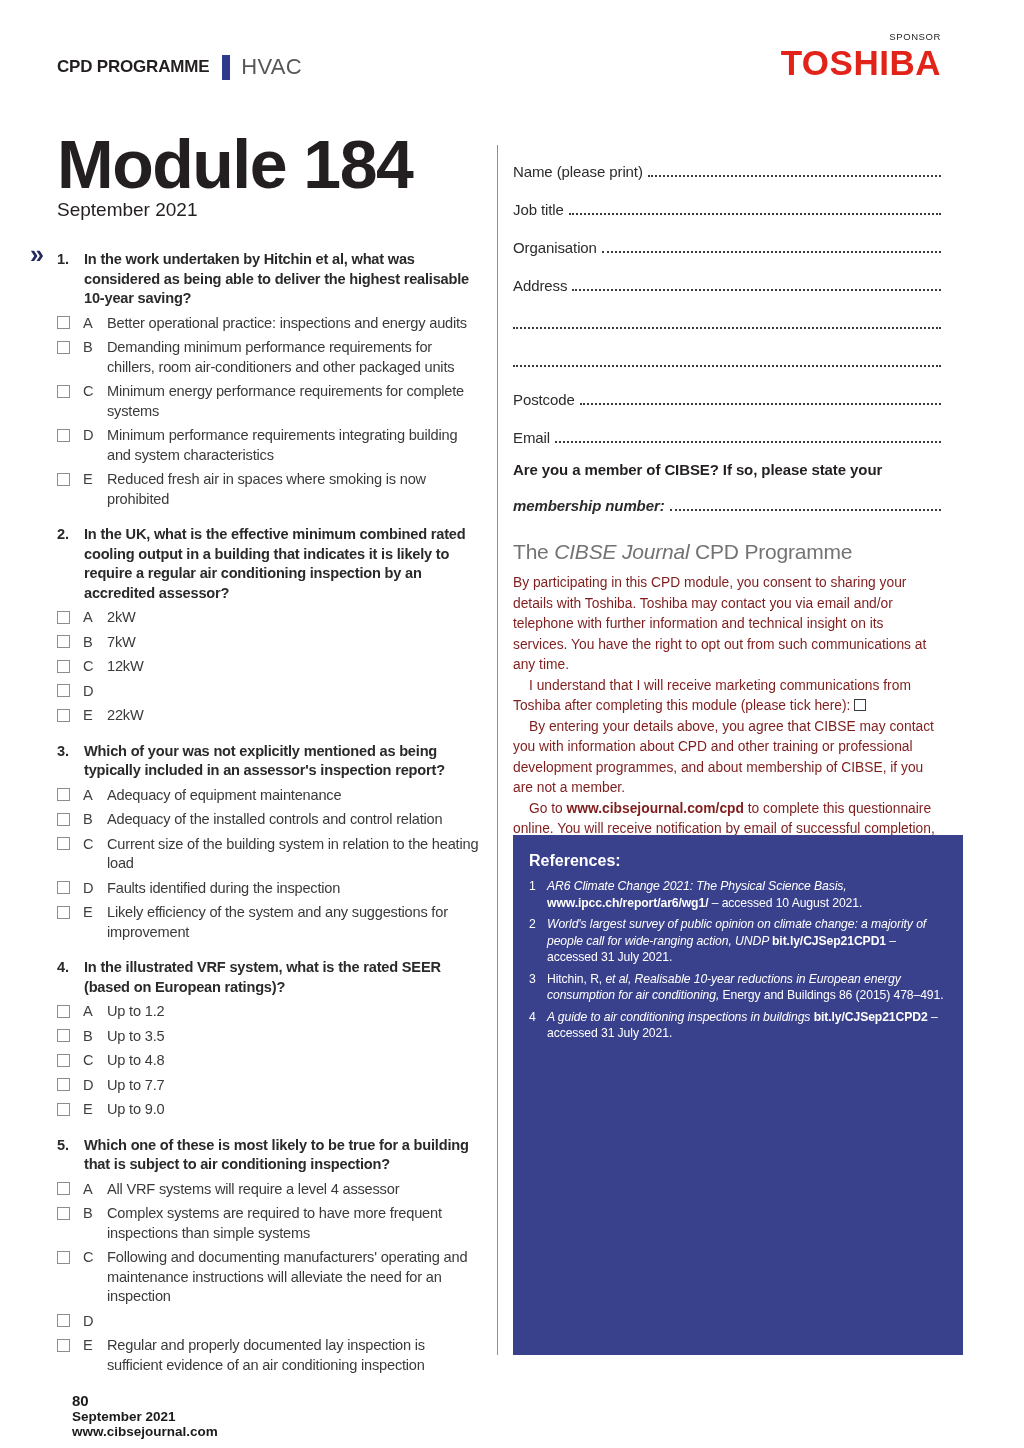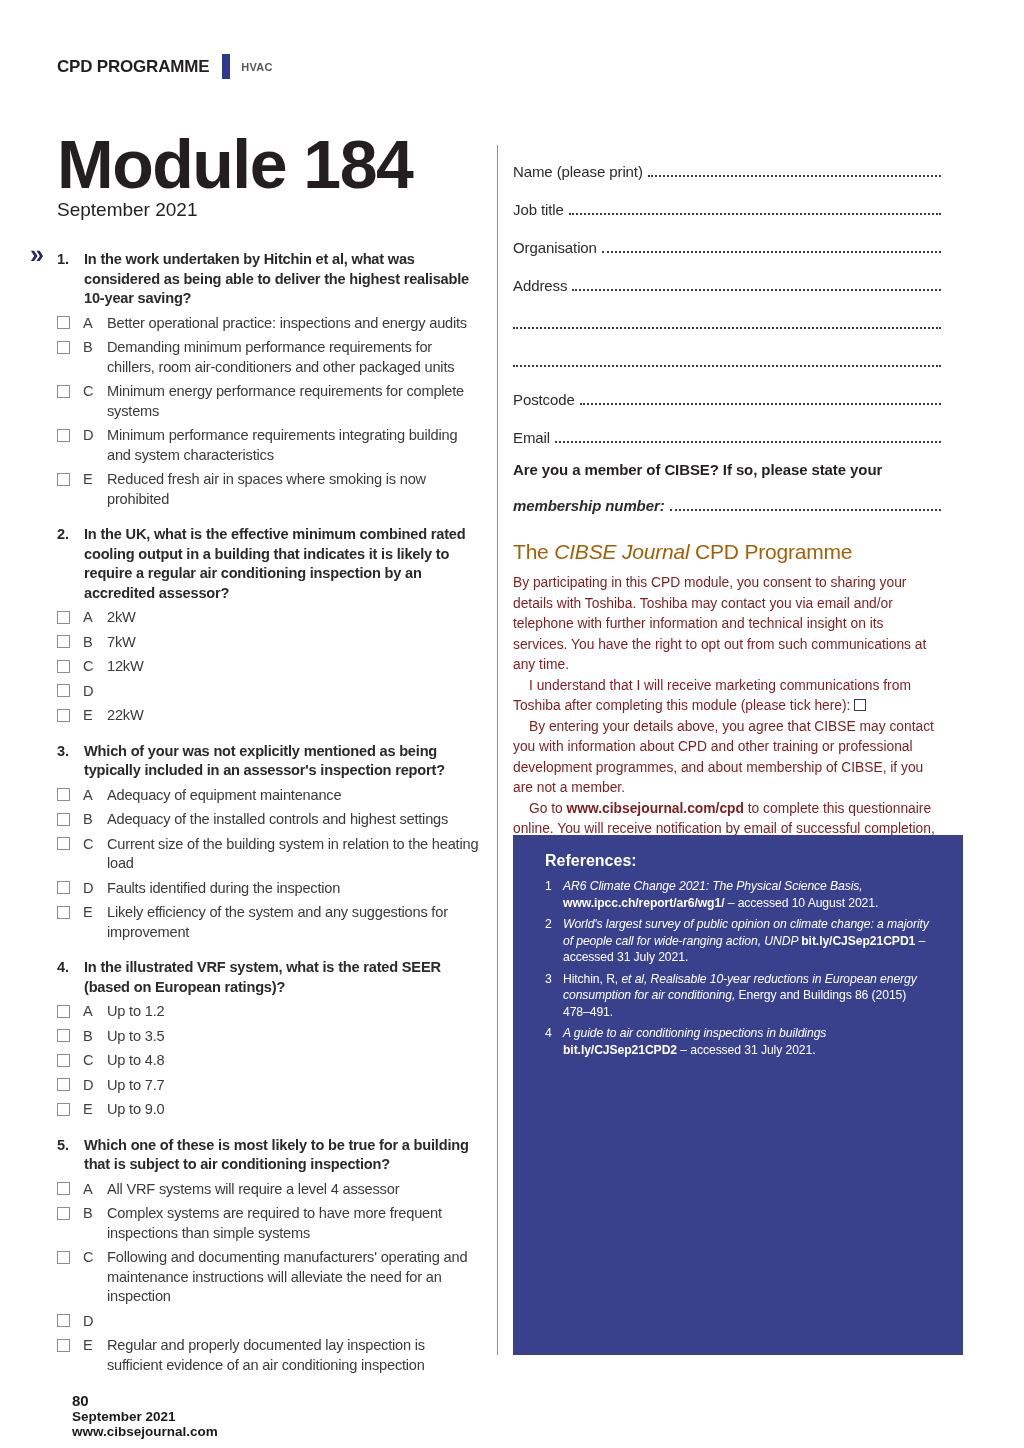--- a/index.html
+++ b/index.html
@@ -4,21 +4,21 @@
 <style>
   * { margin:0; padding:0; box-sizing:border-box; }
   html,body { background:#ffffff; }
   body { font-family:"Liberation Sans", sans-serif; color:#231f20; }
   .page { position:relative; width:1024px; height:1448px; background:#ffffff; overflow:hidden; }
 
   
   .kicker { position:absolute; left:57px; top:54px; display:flex; align-items:center; }
   .kicker-main { font-size:17px; font-weight:800; letter-spacing:-0.2px; color:#231f20; }
   .kicker-bar { width:8px; height:25px; background:#2e3a8c; margin:0 11px 0 13px; }
-  .kicker-tag { font-size:11px; font-weight:700; color:#565759; letter-spacing:0.3px; }
+  .kicker-tag { font-size:22px; font-weight:400; color:#565759; letter-spacing:0.3px; }
   .sponsor { position:absolute; right:83px; top:31px; text-align:right; }
   .sponsor-label { font-size:9.5px; letter-spacing:0.6px; color:#231f20; }
   .sponsor-name { font-size:35px; font-weight:800; color:#e2231a; letter-spacing:0.5px; line-height:37px; margin-top:2px; }
 
   
   .col-left { position:absolute; left:57px; top:136px; width:424px; }
   .module-title { font-size:68px; font-weight:800; letter-spacing:-1.5px; line-height:56px; color:#231f20; }
   .module-date { font-size:19px; font-weight:500; margin-top:7px; color:#231f20; }
   .chevron { position:absolute; left:-27px; top:108px; font-size:25px; font-weight:700; color:#252a5e; line-height:20px; }
 
@@ -39,31 +39,31 @@
 
   
   .col-right { position:absolute; left:513px; top:142px; width:428px; }
   .form-row { display:flex; align-items:flex-end; height:38px; }
   .form-label { font-size:15px; color:#2b2b2b; letter-spacing:-0.1px; padding-bottom:0px; white-space:nowrap; }
   .dots { flex:1; border-bottom:2px dotted #3b3b3b; margin-left:5px; margin-bottom:3px; }
   .member-q { font-size:15px; font-weight:700; color:#231f20; margin-top:15px; letter-spacing:-0.1px; }
   .member-row { display:flex; align-items:flex-end; height:36px; }
   .member-row .form-label { font-weight:700;font-style:italic; }
 
-  .prog-heading { margin-top:26px; font-size:21px; font-weight:500; color:#a16207; letter-spacing:-0.2px; }
+  .prog-heading { margin-top:26px; font-size:21px; font-weight:500; color:#737373; letter-spacing:-0.2px; }
   .prog-heading .it { font-style:italic; }
   .prog-text { margin-top:9px; font-size:13.8px; line-height:20.5px; color:#7f1d1d; }
   .prog-text p { margin:0; }
   .prog-text p.indent { text-indent:16px; }
   .bd { font-weight:700; }
   .it { font-style:italic; }
   .tick-box { display:inline-block; width:12px; height:12px; border:1.5px solid #3b3b3b; vertical-align:-1px; margin-left:4px; }
 
   
-  .refs-box { position:absolute; left:513px; top:835px; width:450px; height:520px; background:#3a418c; color:#ffffff; padding:17px 32px; }
+  .refs-box { position:absolute; left:513px; top:835px; width:450px; height:520px; background:#3a418c; color:#ffffff; padding:17px 16px; }
   .refs-title { font-size:16px; font-weight:700; margin-bottom:8px; }
   .ref-item { display:flex; margin-bottom:5px; }
   .ref-num { flex:0 0 18px; font-size:12.2px; line-height:16.5px; }
   .ref-body { flex:1; font-size:12.2px; line-height:16.5px; letter-spacing:-0.1px; }
 
   
   .footer { position:absolute; left:57px; top:1392px; display:flex; align-items:baseline;flex-direction:column; }
   .footer-page { font-size:15px; font-weight:800; color:#1a1a1a; }
   .footer-date { font-size:13.5px; font-weight:700; color:#1a1a1a; margin-left:11px; }
   .footer-site { font-size:13.5px; font-weight:700; color:#1a1a1a; margin-left:15px; }
@@ -71,20 +71,24 @@
 </head>
 <body>
 
 <div class="page">
 
   <div class="kicker">
     <span class="kicker-main">CPD PROGRAMME</span>
     <span class="kicker-bar"></span>
     <span class="kicker-tag">HVAC</span>
   </div>
+  <div class="sponsor">
+    <div class="sponsor-label">SPONSOR</div>
+    <div class="sponsor-name">TOSHIBA</div>
+  </div>
 
   <div class="col-left">
     <div class="module-title">Module 184</div>
     <div class="module-date">September 2021</div>
     <span class="chevron">»</span>
     <div class="questions">
         <div class="question">
           <div class="q-head">
             <span class="q-num">1.</span>
             <div class="q-text">In the work undertaken by Hitchin et al, what was considered as being able to deliver the highest realisable 10-year saving?</div>
@@ -151,21 +155,21 @@
             <div class="q-text">Which of your was not explicitly mentioned as being typically included in an assessor's inspection report?</div>
           </div>
           <div class="opt-row">
             <span class="checkbox"></span>
             <span class="opt-letter">A</span>
             <div class="opt-text">Adequacy of equipment maintenance</div>
           </div>
           <div class="opt-row">
             <span class="checkbox"></span>
             <span class="opt-letter">B</span>
-            <div class="opt-text">Adequacy of the installed controls and highest settings</div>
+            <div class="opt-text">Adequacy of the installed controls and control relation</div>
           </div>
           <div class="opt-row">
             <span class="checkbox"></span>
             <span class="opt-letter">C</span>
             <div class="opt-text">Current size of the building system in relation to the heating load</div>
           </div>
           <div class="opt-row">
             <span class="checkbox"></span>
             <span class="opt-letter">D</span>
             <div class="opt-text">Faults identified during the inspection</div>

